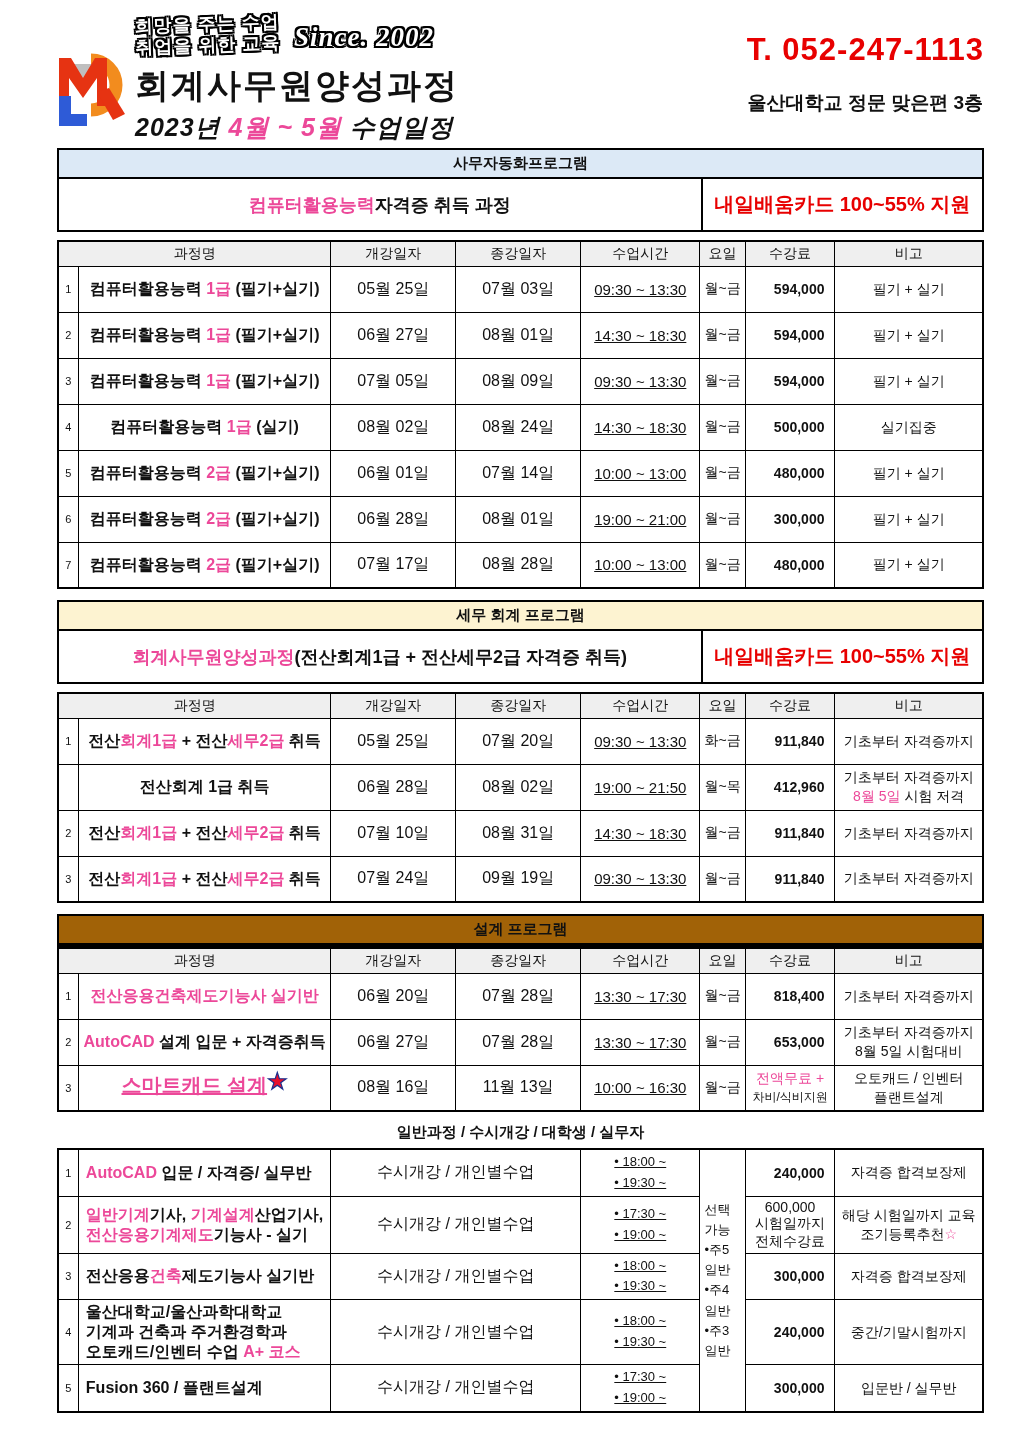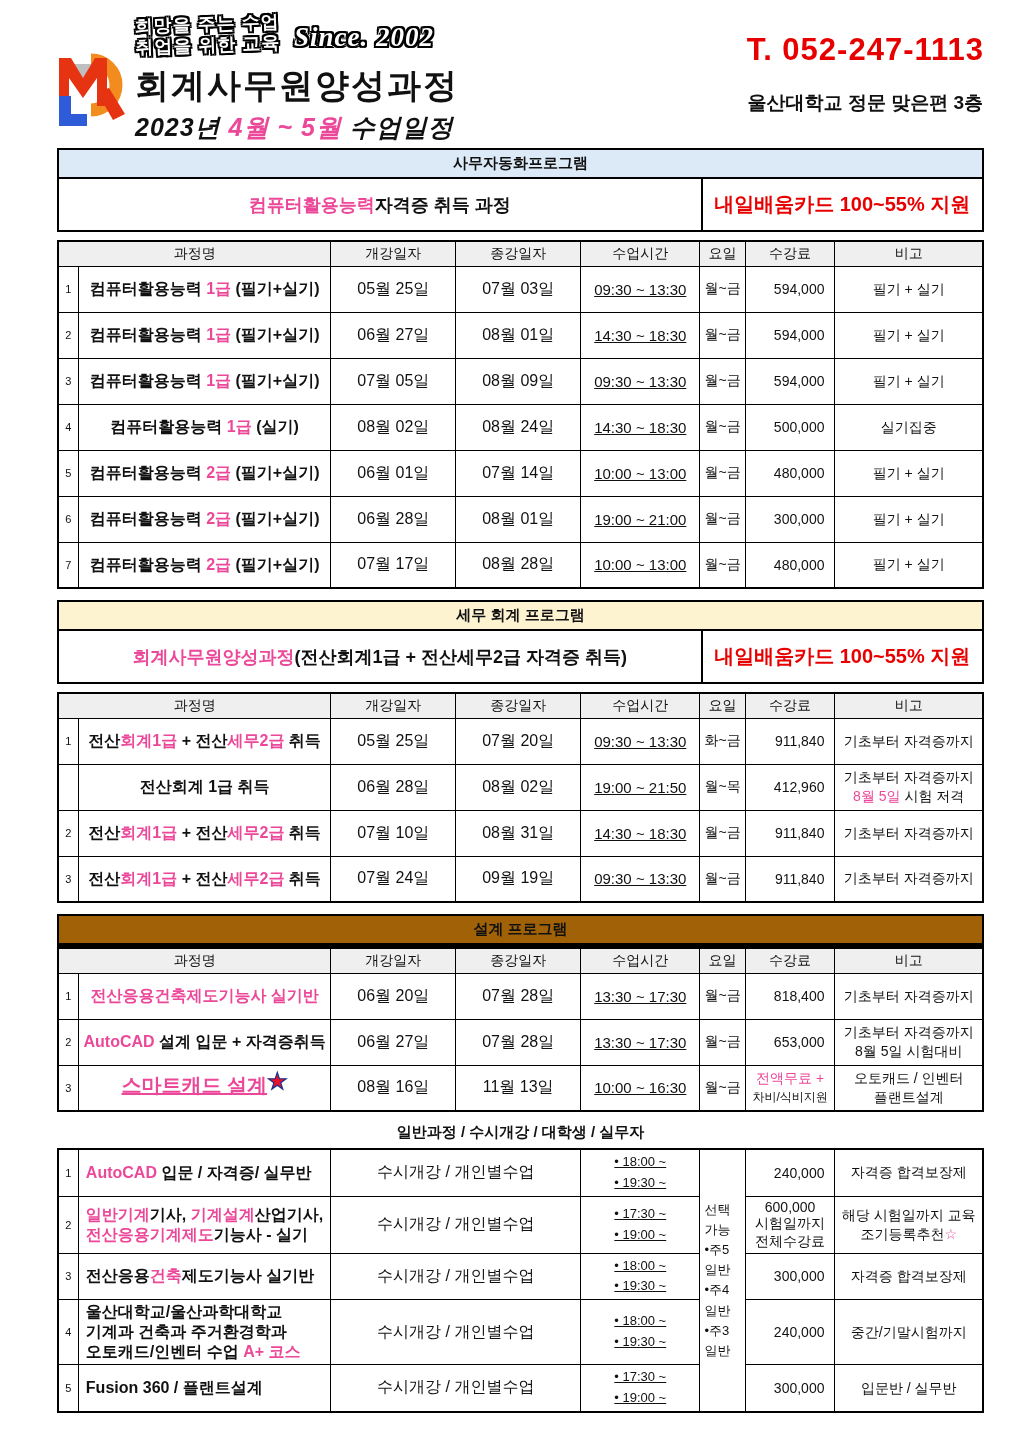--- a/index.html
+++ b/index.html
@@ -46,21 +46,21 @@
   .ctable th,.ctable td { border:1.5px solid #000; padding:2px 3px; text-align:center; vertical-align:middle; }
   .ctable thead th { background:#efefef; font-size:14px; font-weight:500; height:25px; }
   .ctable td { height:46px; font-size:14px; }
   td.rownum { font-size:11px; padding:0; }
   td.name { font-weight:800; font-size:16px; line-height:1.25; }
   td.name.left { text-align:left; padding-left:7px; }
   td.date { font-size:16px; }
   td.time { font-size:15px;text-decoration:underline; }
   td.days { font-size:14px; }
   td.fee  { font-size:14px; }
-  td.fee.num { text-align:right; padding-right:10px; }
+  td.fee.num { text-align:right; padding-right:10px;font-weight:bold; }
   td.note { font-size:14px; line-height:1.35; }
   td.time.bullets { font-size:13px; line-height:1.6; }
   td.dayssel { font-size:13px; line-height:1.55; text-align:left; padding-left:4px; }
   .small { font-size:12px; font-weight:400; }
   .ul { text-decoration:underline; }
   .big { font-size:20px; }
   .star { color:#e8112d; -webkit-text-stroke:1.2px #1a2f8f; font-size:23px; vertical-align:middle; position:relative; top:-7px; }
   .gen-title { text-align:center; font-weight:800; font-size:15px; margin:2px 0 6px; }
 </style>
 </head>

